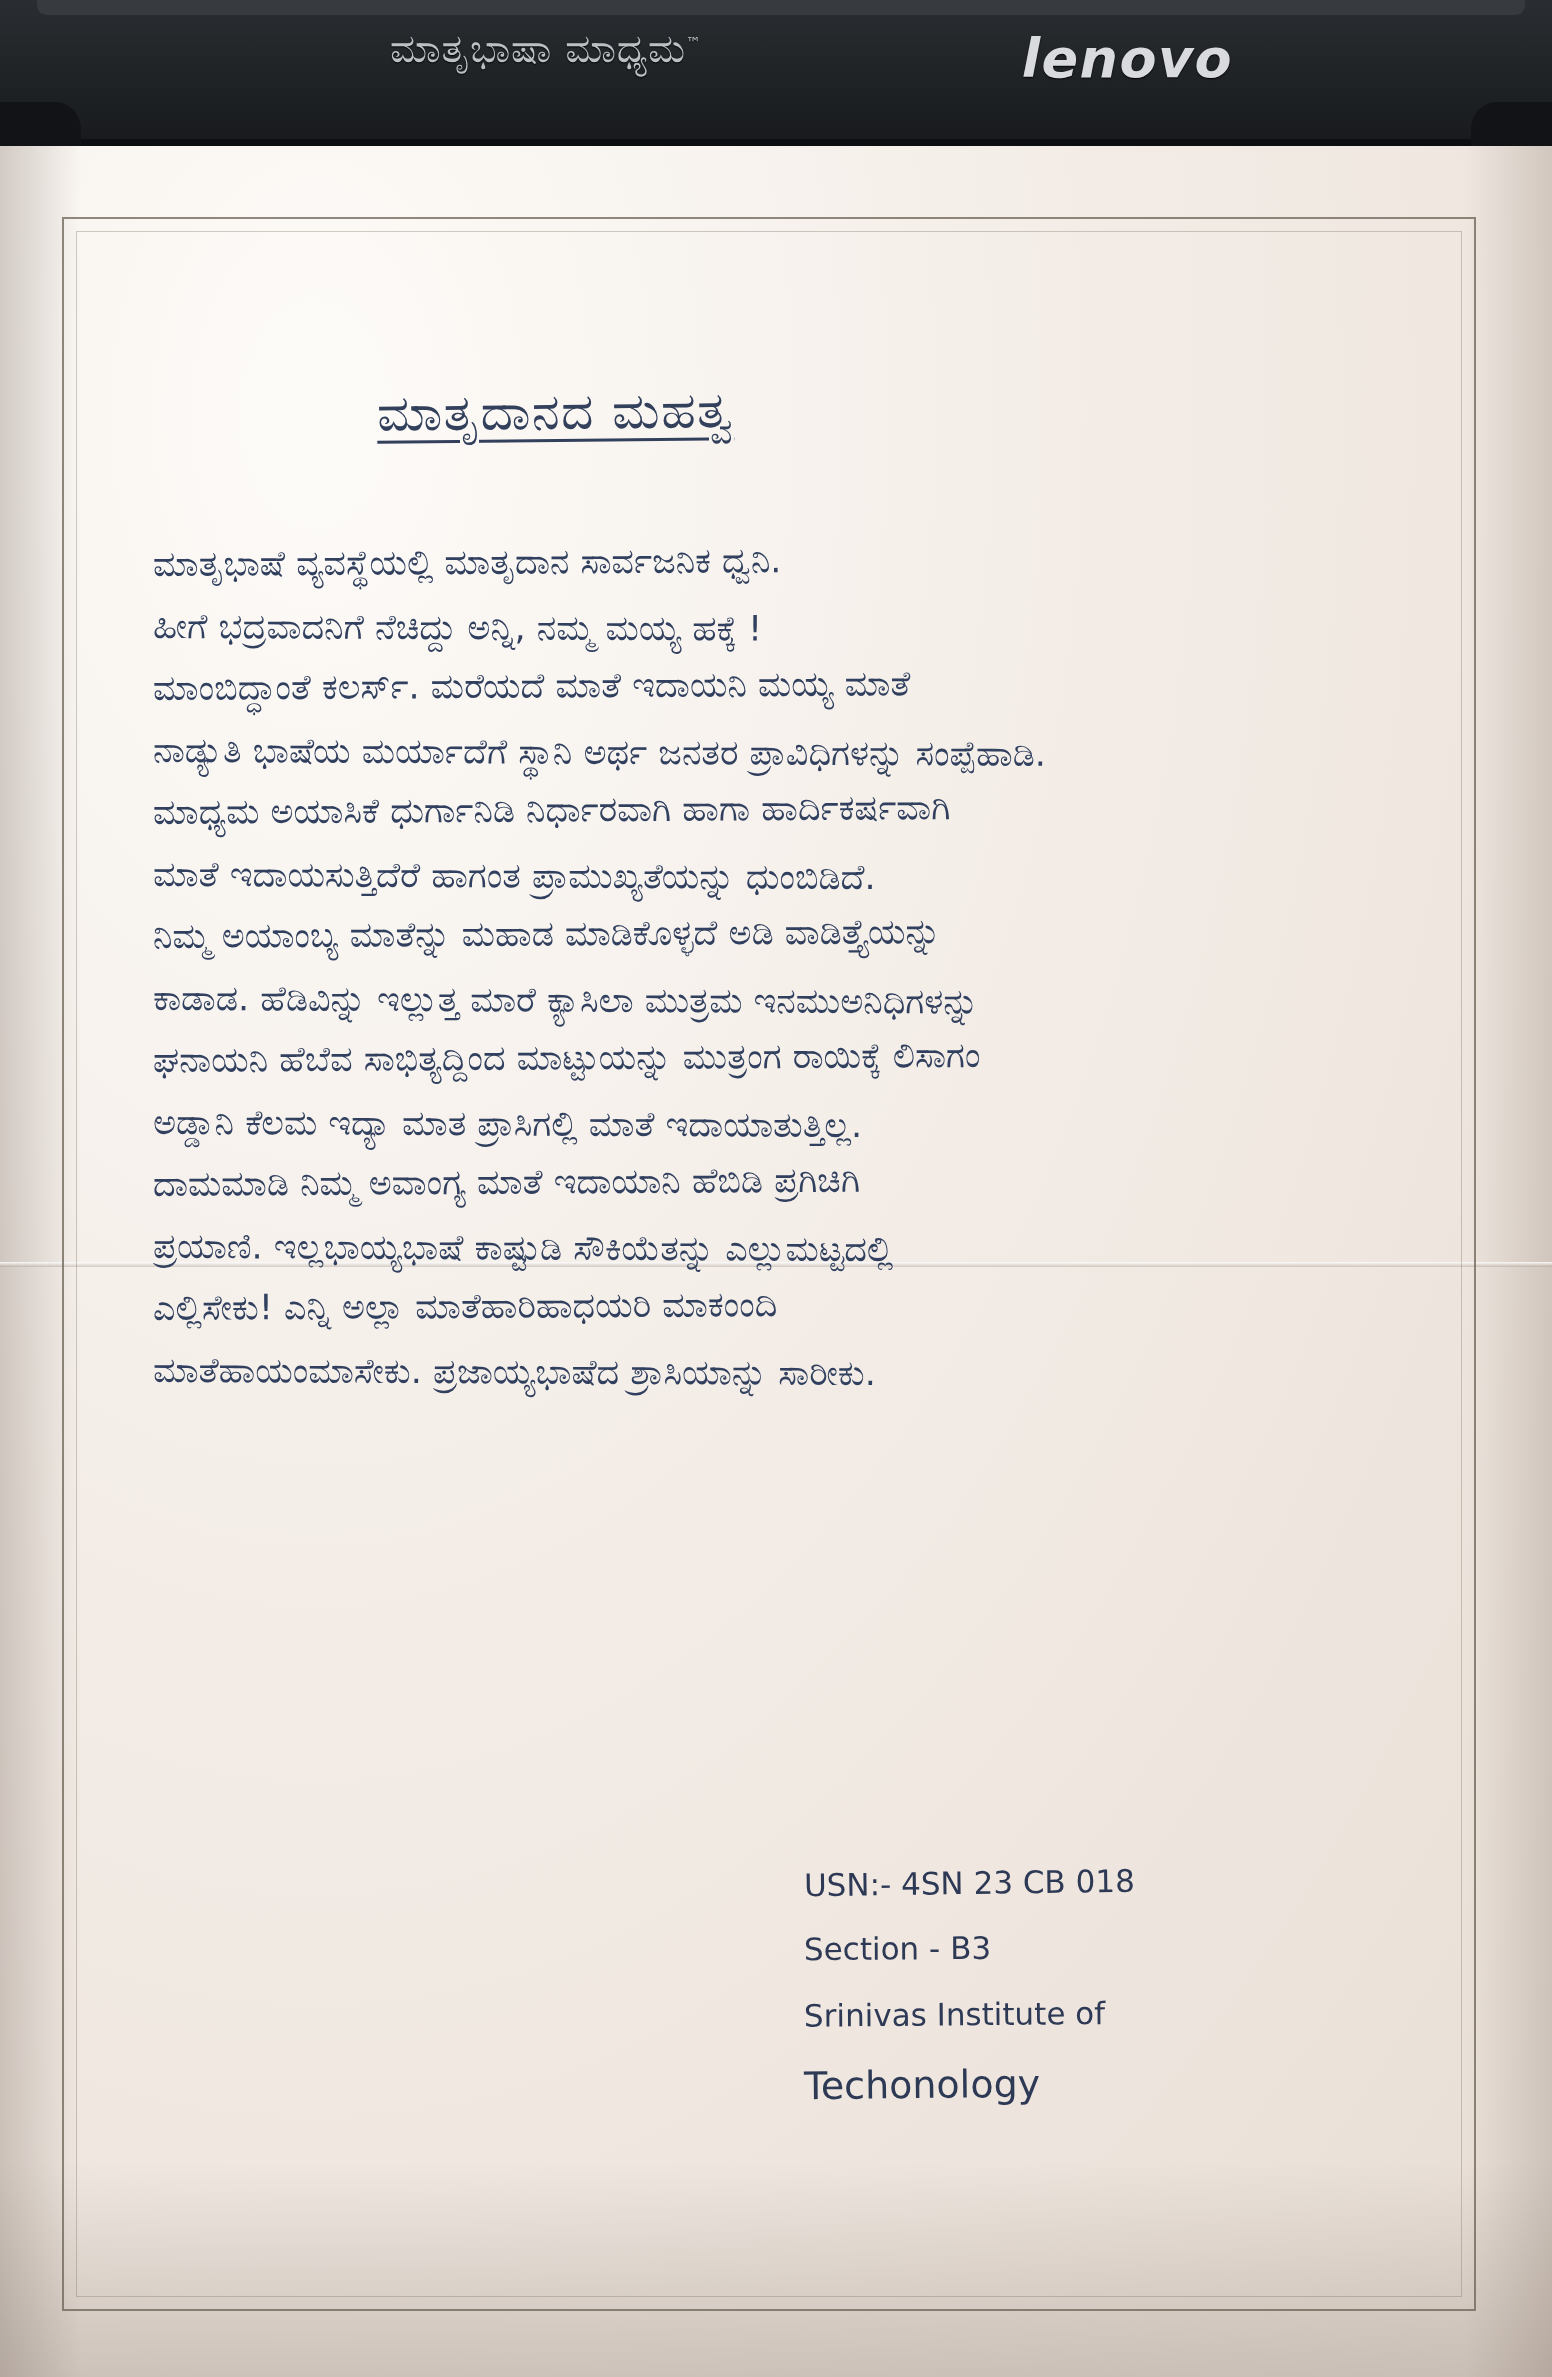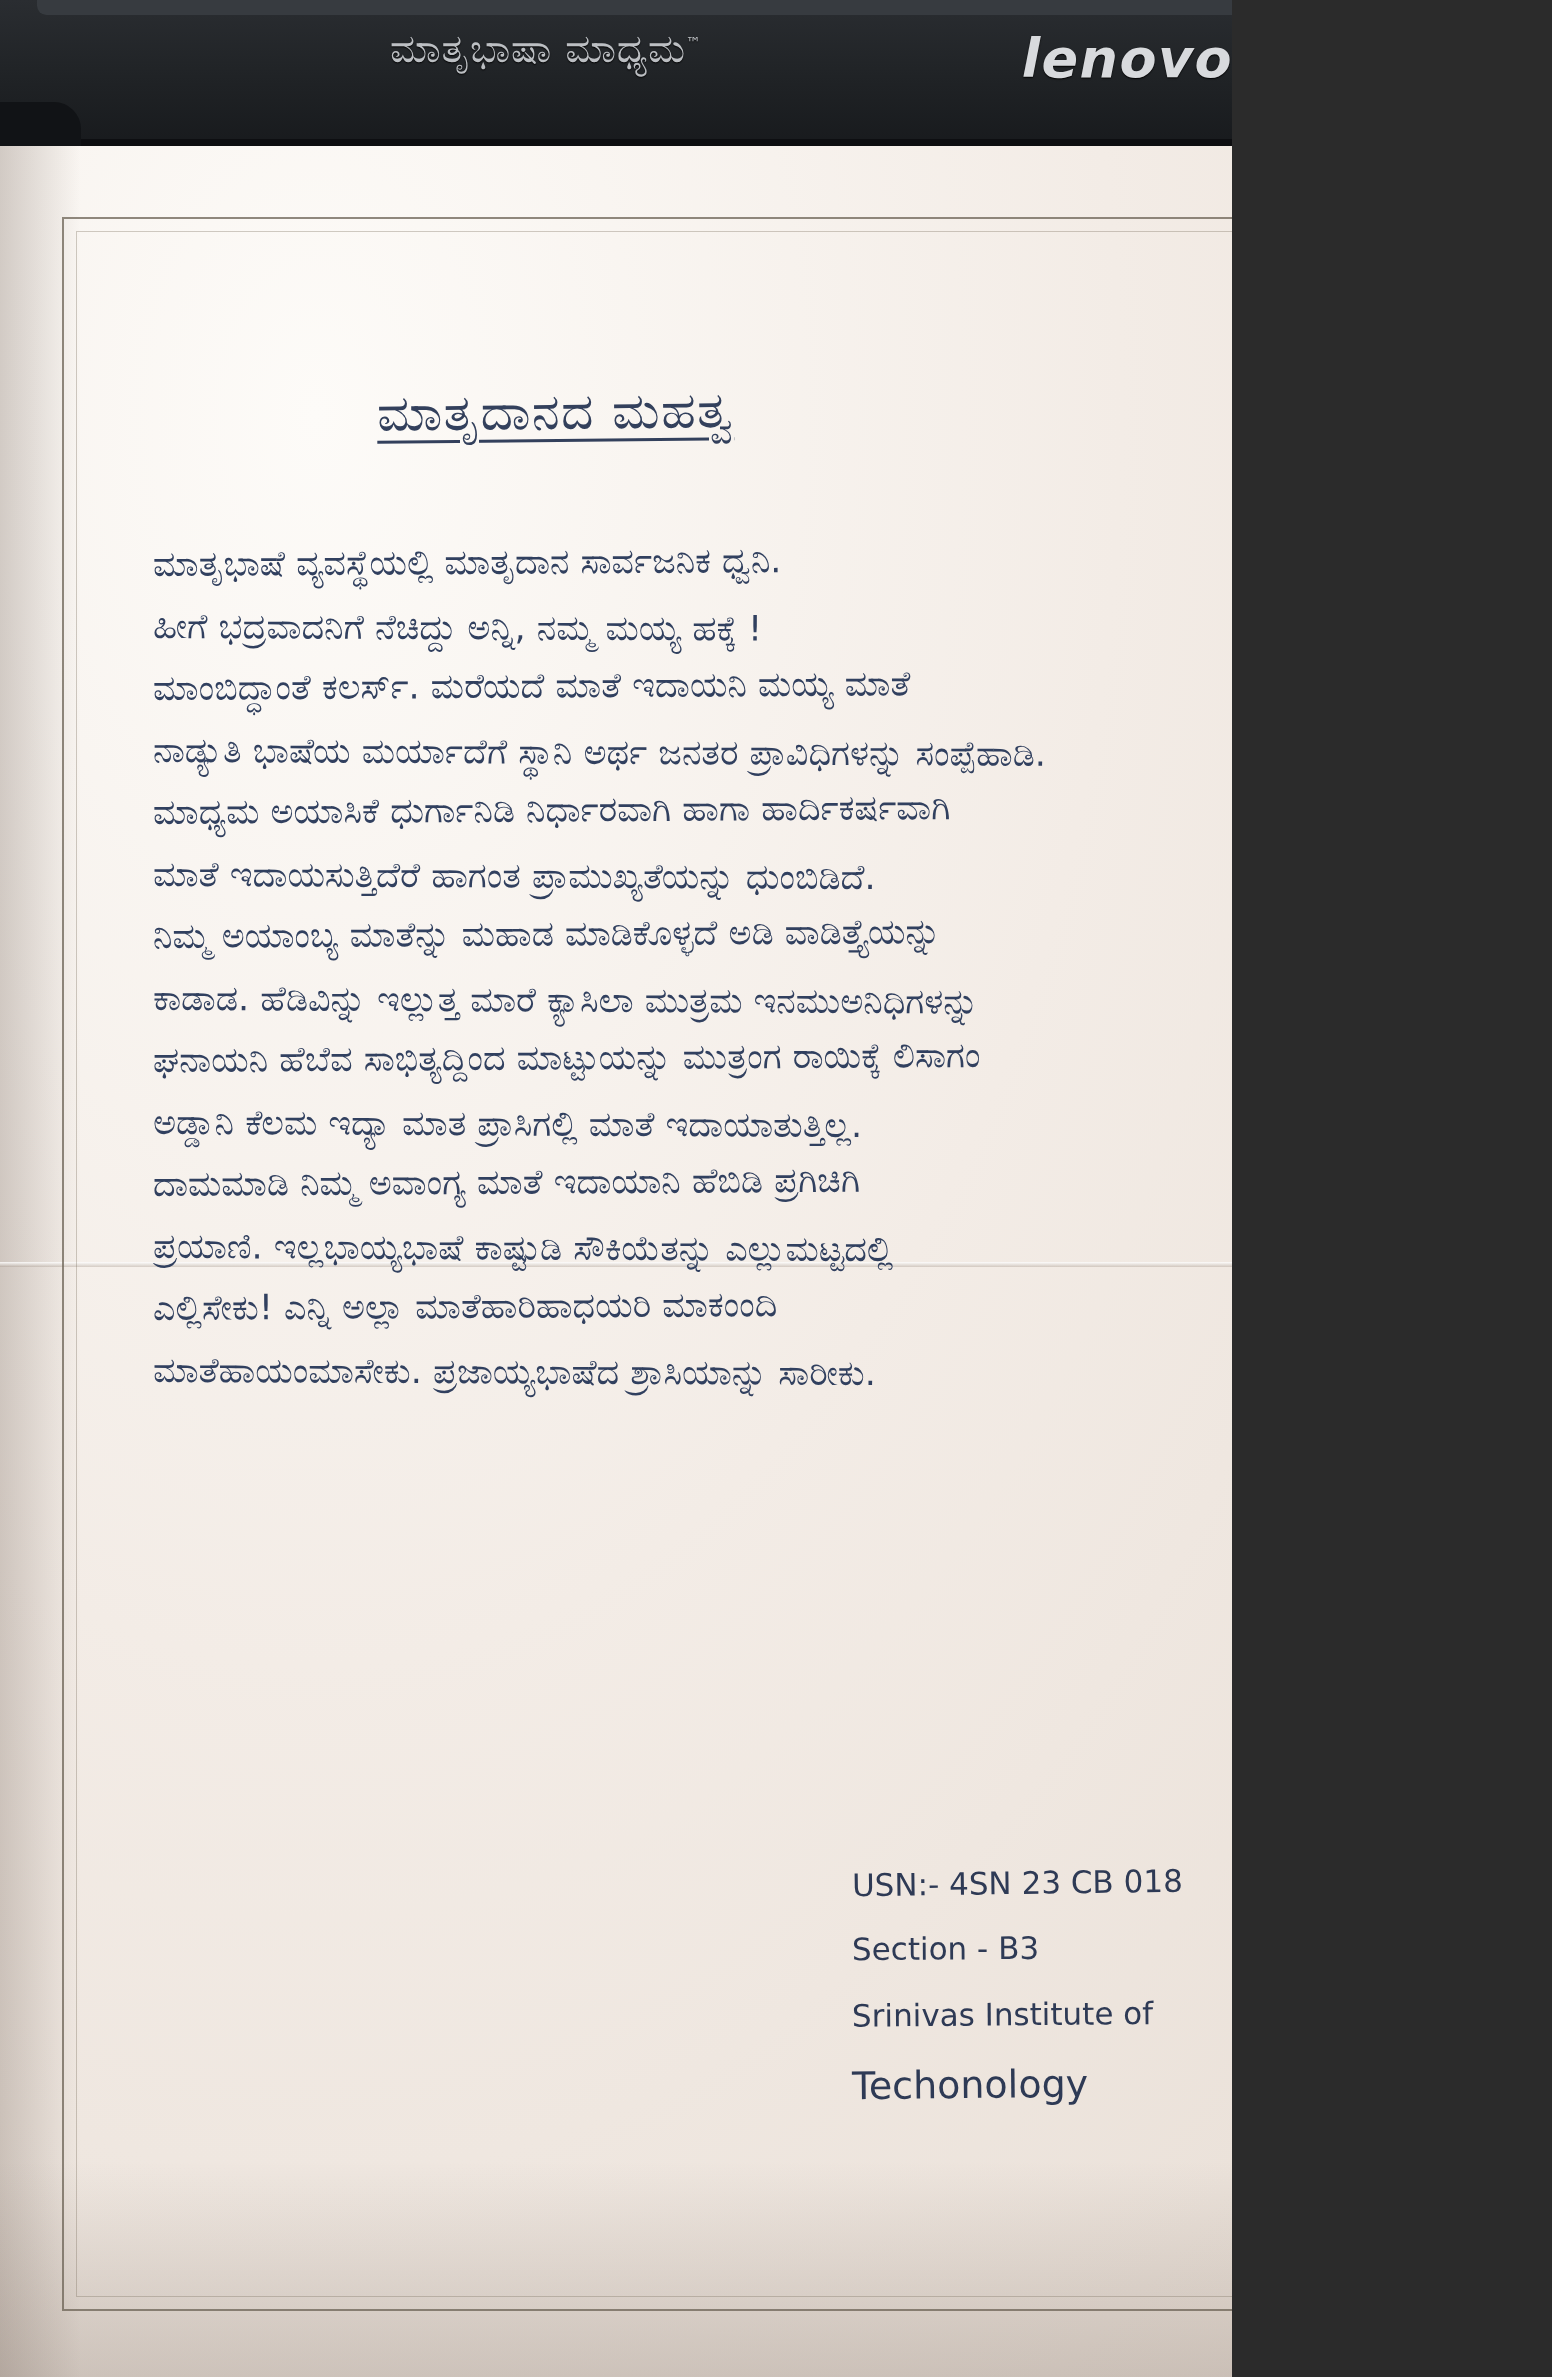--- a/index.html
+++ b/index.html
@@ -5,21 +5,21 @@
   html, body {
     margin: 0;
     padding: 0;
     background: #2b2b2b;
   }
   body {
     font-family: "Liberation Sans", sans-serif;
   }
   .photo {
     position: relative;
-    width: 1232px;
+    width: 1552px;
     height: 2377px;
     overflow: hidden;
     background: #cfc6bd;
   }
 
   
   .laptop-lid {
     position: absolute;
     left: 0;
     top: 0;
@@ -175,21 +175,20 @@
 
   .para-2 { margin-top: 23px; }
 
   .sign-block {
     position: absolute;
     left: 804px;
     top: 1717px;
     width: 611px;
     font-family: "DejaVu Sans", sans-serif;
     color: #2e3a55;
-    margin-left: 48px;
   }
   .sign-block .sline {
     font-size: 31px;
     margin-bottom: 30px;
     white-space: nowrap;
   }
   .sign-block .sline.big {
     font-size: 38px;
   }
   .sign-block .sline:nth-child(1) { transform: rotate(-0.8deg); }

